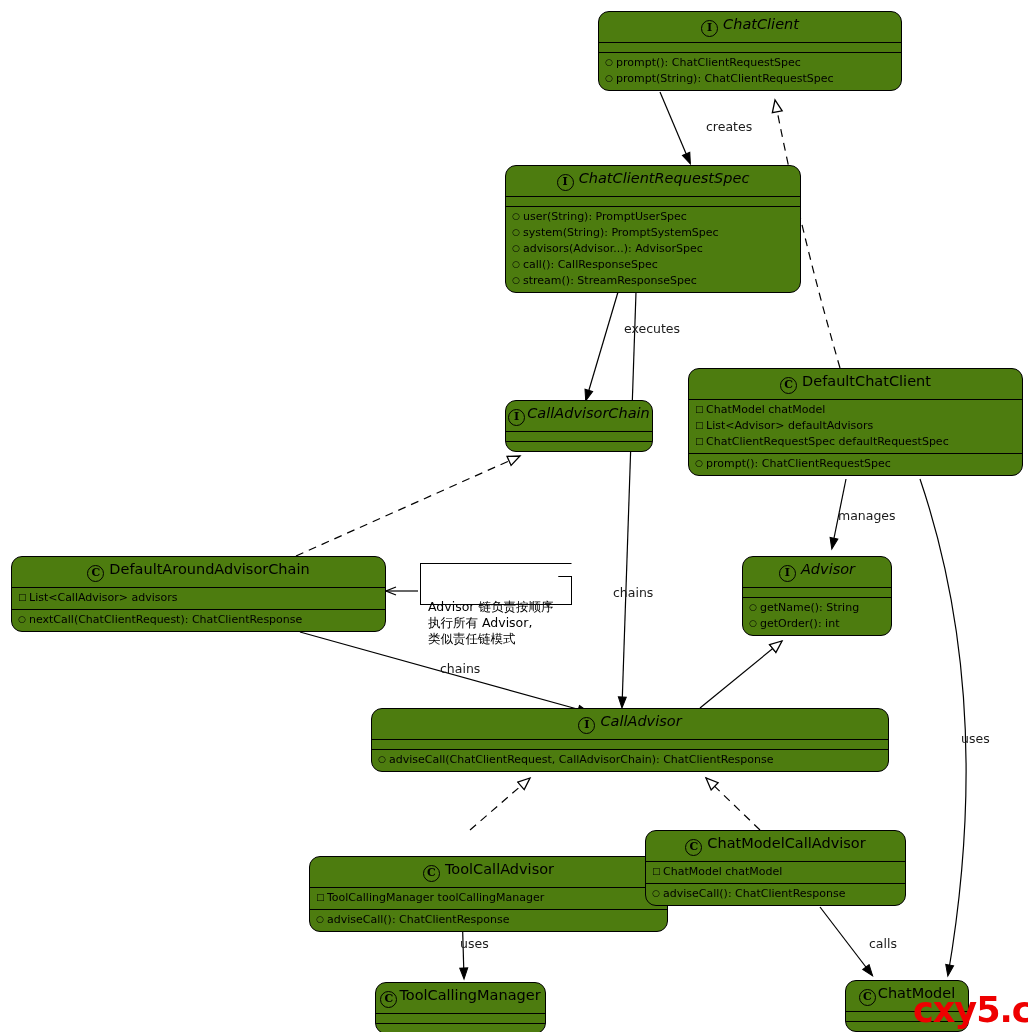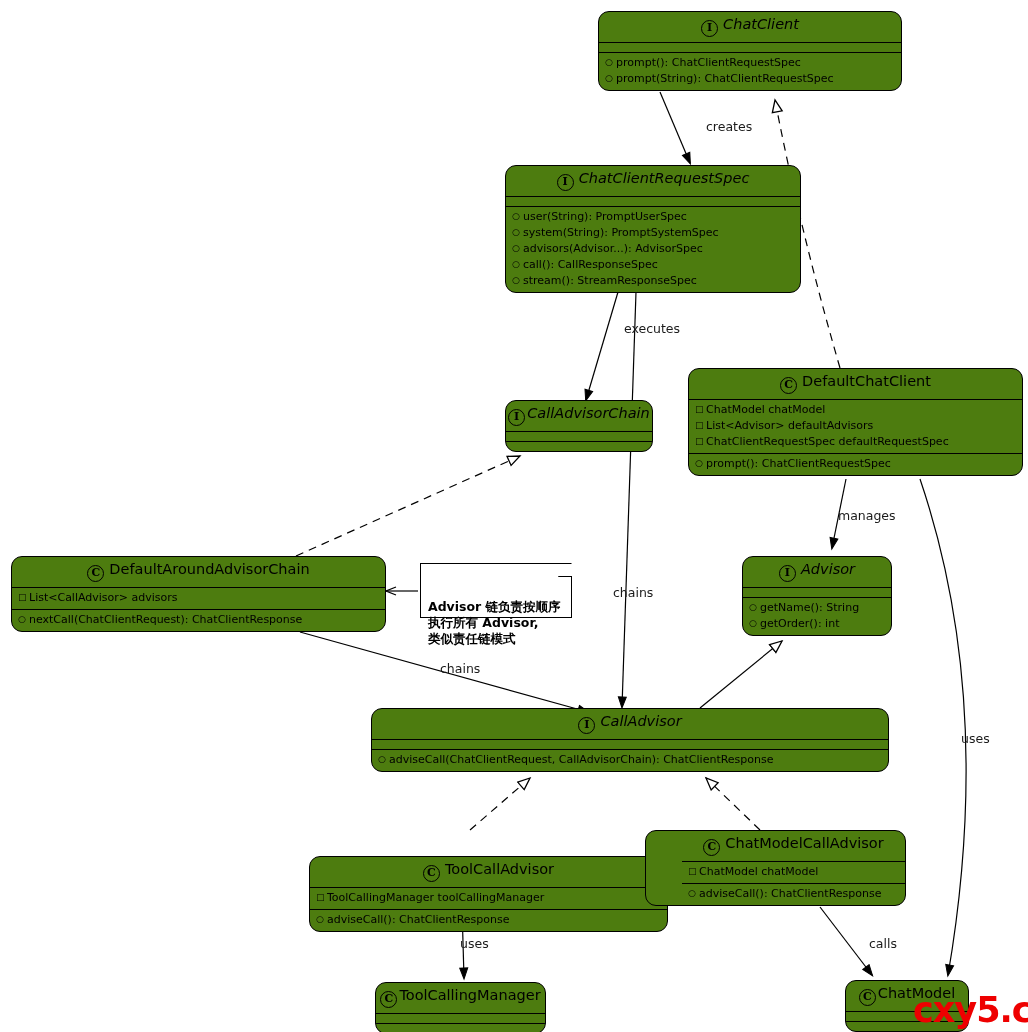--- a/index.html
+++ b/index.html
@@ -221,21 +221,21 @@
       <span class="stereo">C</span><span class="cname">DefaultAroundAdvisorChain</span>
     </div>
     <div class="uml-section">
       <div class="uml-row"><span class="vis attr"></span><span>List&lt;CallAdvisor&gt; advisors</span></div>
     </div>
     <div class="uml-section">
       <div class="uml-row"><span class="vis meth"></span><span>nextCall(ChatClientRequest): ChatClientResponse</span></div>
     </div>
   </div>
 
-  <div class="note-box" style="left:420px; top:563px; width:152px; height:55px;font-weight:bold;">
+  <div class="note-box" style="left:420px; top:563px; width:152px; height:42px;">
     <div class="note-fold"></div>
     <span>Advisor 链负责按顺序
 执行所有 Advisor,
 类似责任链模式</span>
   </div>
 
   <div class="uml-class" style="left:742px; top:556px; width:150px;">
     <div class="uml-header iface">
       <span class="stereo">I</span><span class="cname">Advisor</span>
     </div>
@@ -261,21 +261,21 @@
       <span class="stereo">C</span><span class="cname">ToolCallAdvisor</span>
     </div>
     <div class="uml-section">
       <div class="uml-row"><span class="vis attr"></span><span>ToolCallingManager toolCallingManager</span></div>
     </div>
     <div class="uml-section">
       <div class="uml-row"><span class="vis meth"></span><span>adviseCall(): ChatClientResponse</span></div>
     </div>
   </div>
 
-  <div class="uml-class" style="left:645px; top:830px; width:261px;padding-left:36px;">
+  <div class="uml-class" style="left:645px; top:830px; width:261px;">
     <div class="uml-header">
       <span class="stereo">C</span><span class="cname">ChatModelCallAdvisor</span>
     </div>
     <div class="uml-section">
       <div class="uml-row"><span class="vis attr"></span><span>ChatModel chatModel</span></div>
     </div>
     <div class="uml-section">
       <div class="uml-row"><span class="vis meth"></span><span>adviseCall(): ChatClientResponse</span></div>
     </div>
   </div>

